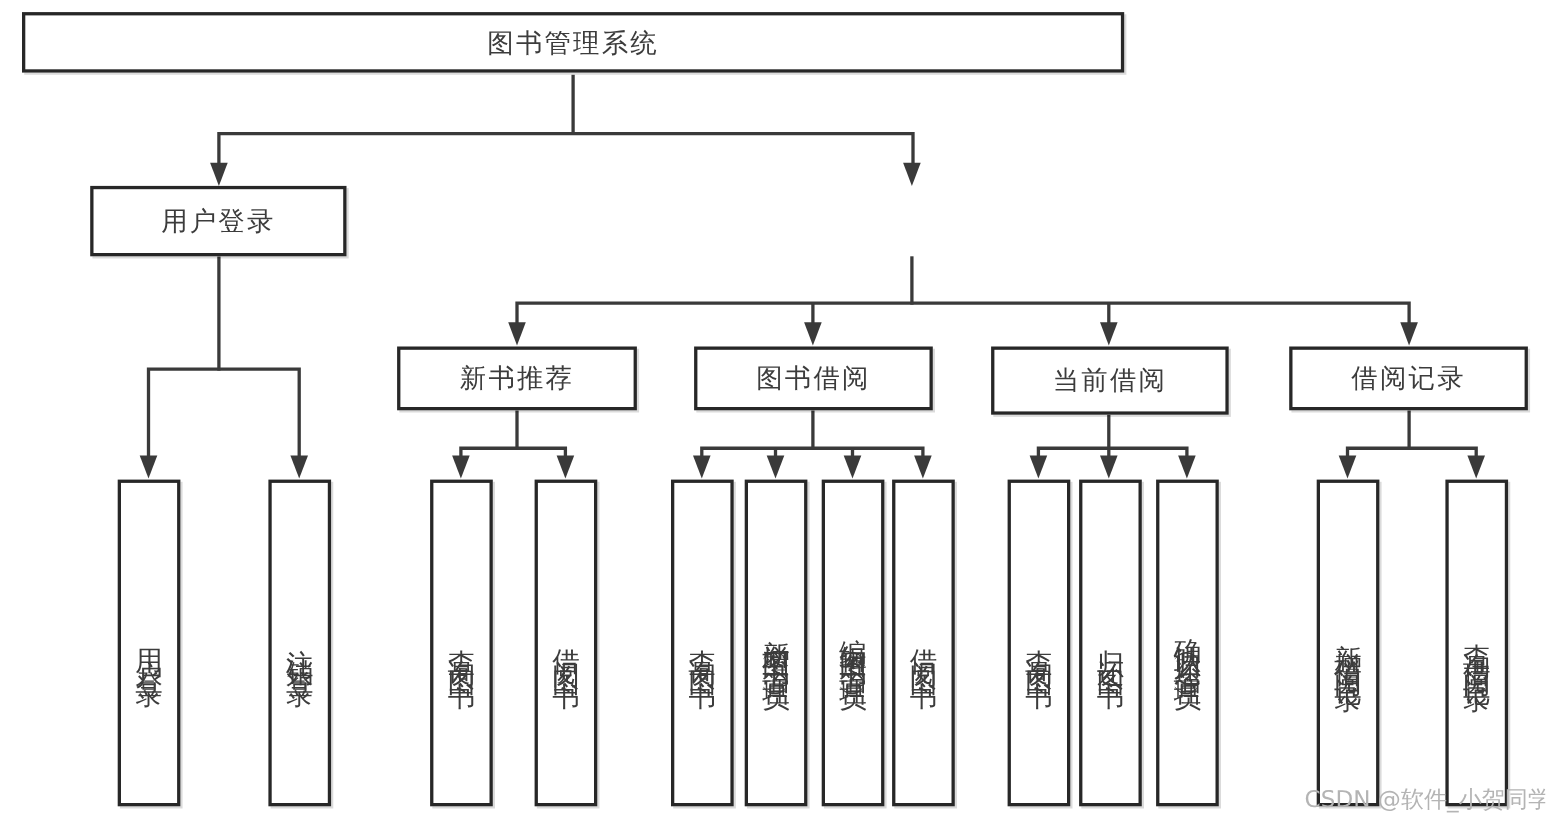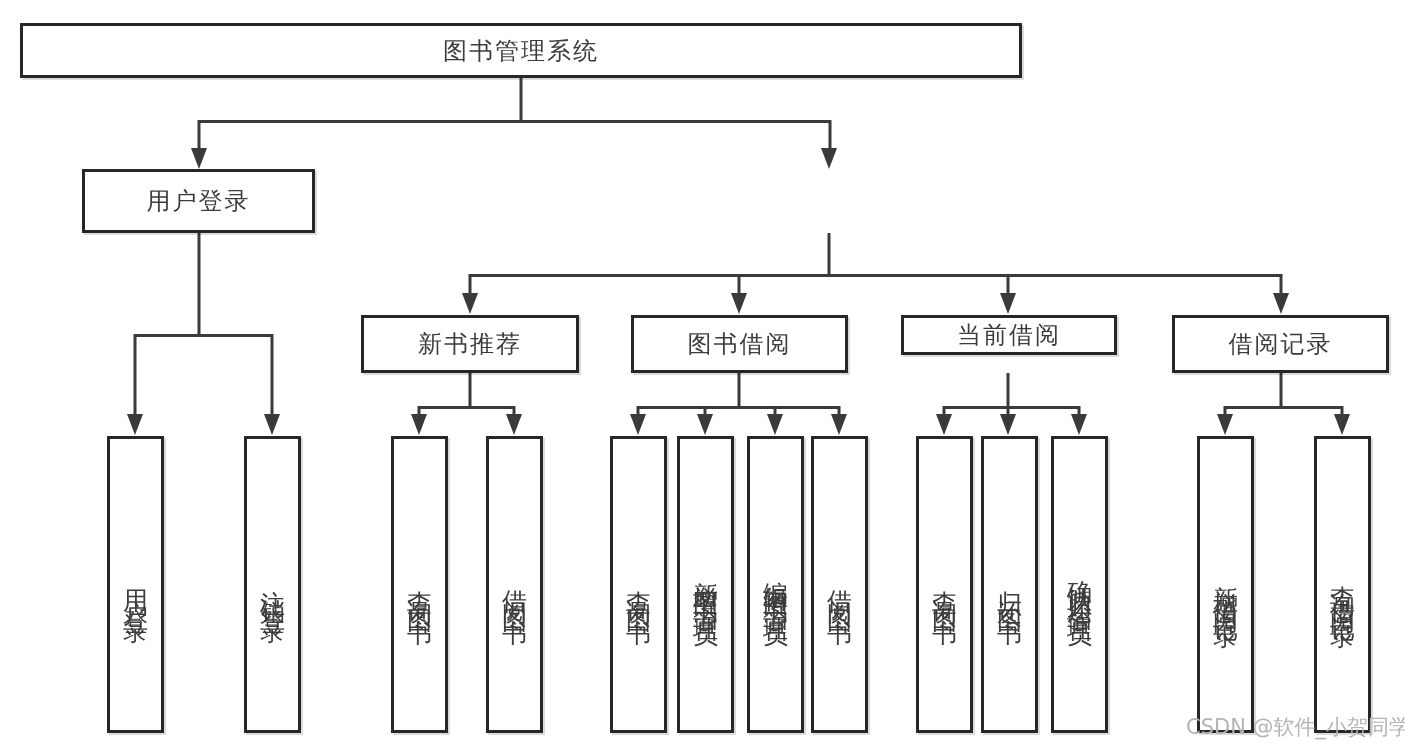--- a/index.html
+++ b/index.html
@@ -97,35 +97,35 @@
     <polygon points="944,435 936,414 952,414"></polygon>
     <polygon points="1008,435 1000,414 1016,414"></polygon>
     <polygon points="1079,435 1071,414 1087,414"></polygon>
 
     <path d="M1281,373 V409"></path>
     <path d="M1225,418 V407.5 H1342 V418"></path>
     <polygon points="1225,435 1217,414 1233,414"></polygon>
     <polygon points="1342,435 1334,414 1350,414"></polygon>
   </svg>
 
-  <div class="box" style="left:20px;top:23px;width:1002px;height:55px">
+  <div class="box" style="left:20px;top:11px;width:1002px;height:55px">
     <span class="node-label">图书管理系统</span>
   </div>
 
   <div class="box" style="left:82px;top:169px;width:233px;height:64px">
     <span class="node-label">用户登录</span>
   </div>
 
   <div class="box" style="left:361px;top:315px;width:218px;height:58px">
     <span class="node-label">新书推荐</span>
   </div>
   <div class="box" style="left:631px;top:315px;width:217px;height:58px">
     <span class="node-label">图书借阅</span>
   </div>
-  <div class="box" style="left:901px;top:315px;width:216px;height:40px">
+  <div class="box" style="left:901px;top:315px;width:216px;height:62px">
     <span class="node-label">当前借阅</span>
   </div>
   <div class="box" style="left:1172px;top:315px;width:217px;height:58px">
     <span class="node-label">借阅记录</span>
   </div>
 
   <div class="box leaf sp4" style="left:107px;top:436px;width:57px;height:297px">
     <span class="leaf-label">用户登录</span>
   </div>
   <div class="box leaf sp4" style="left:244px;top:436px;width:57px;height:297px">

